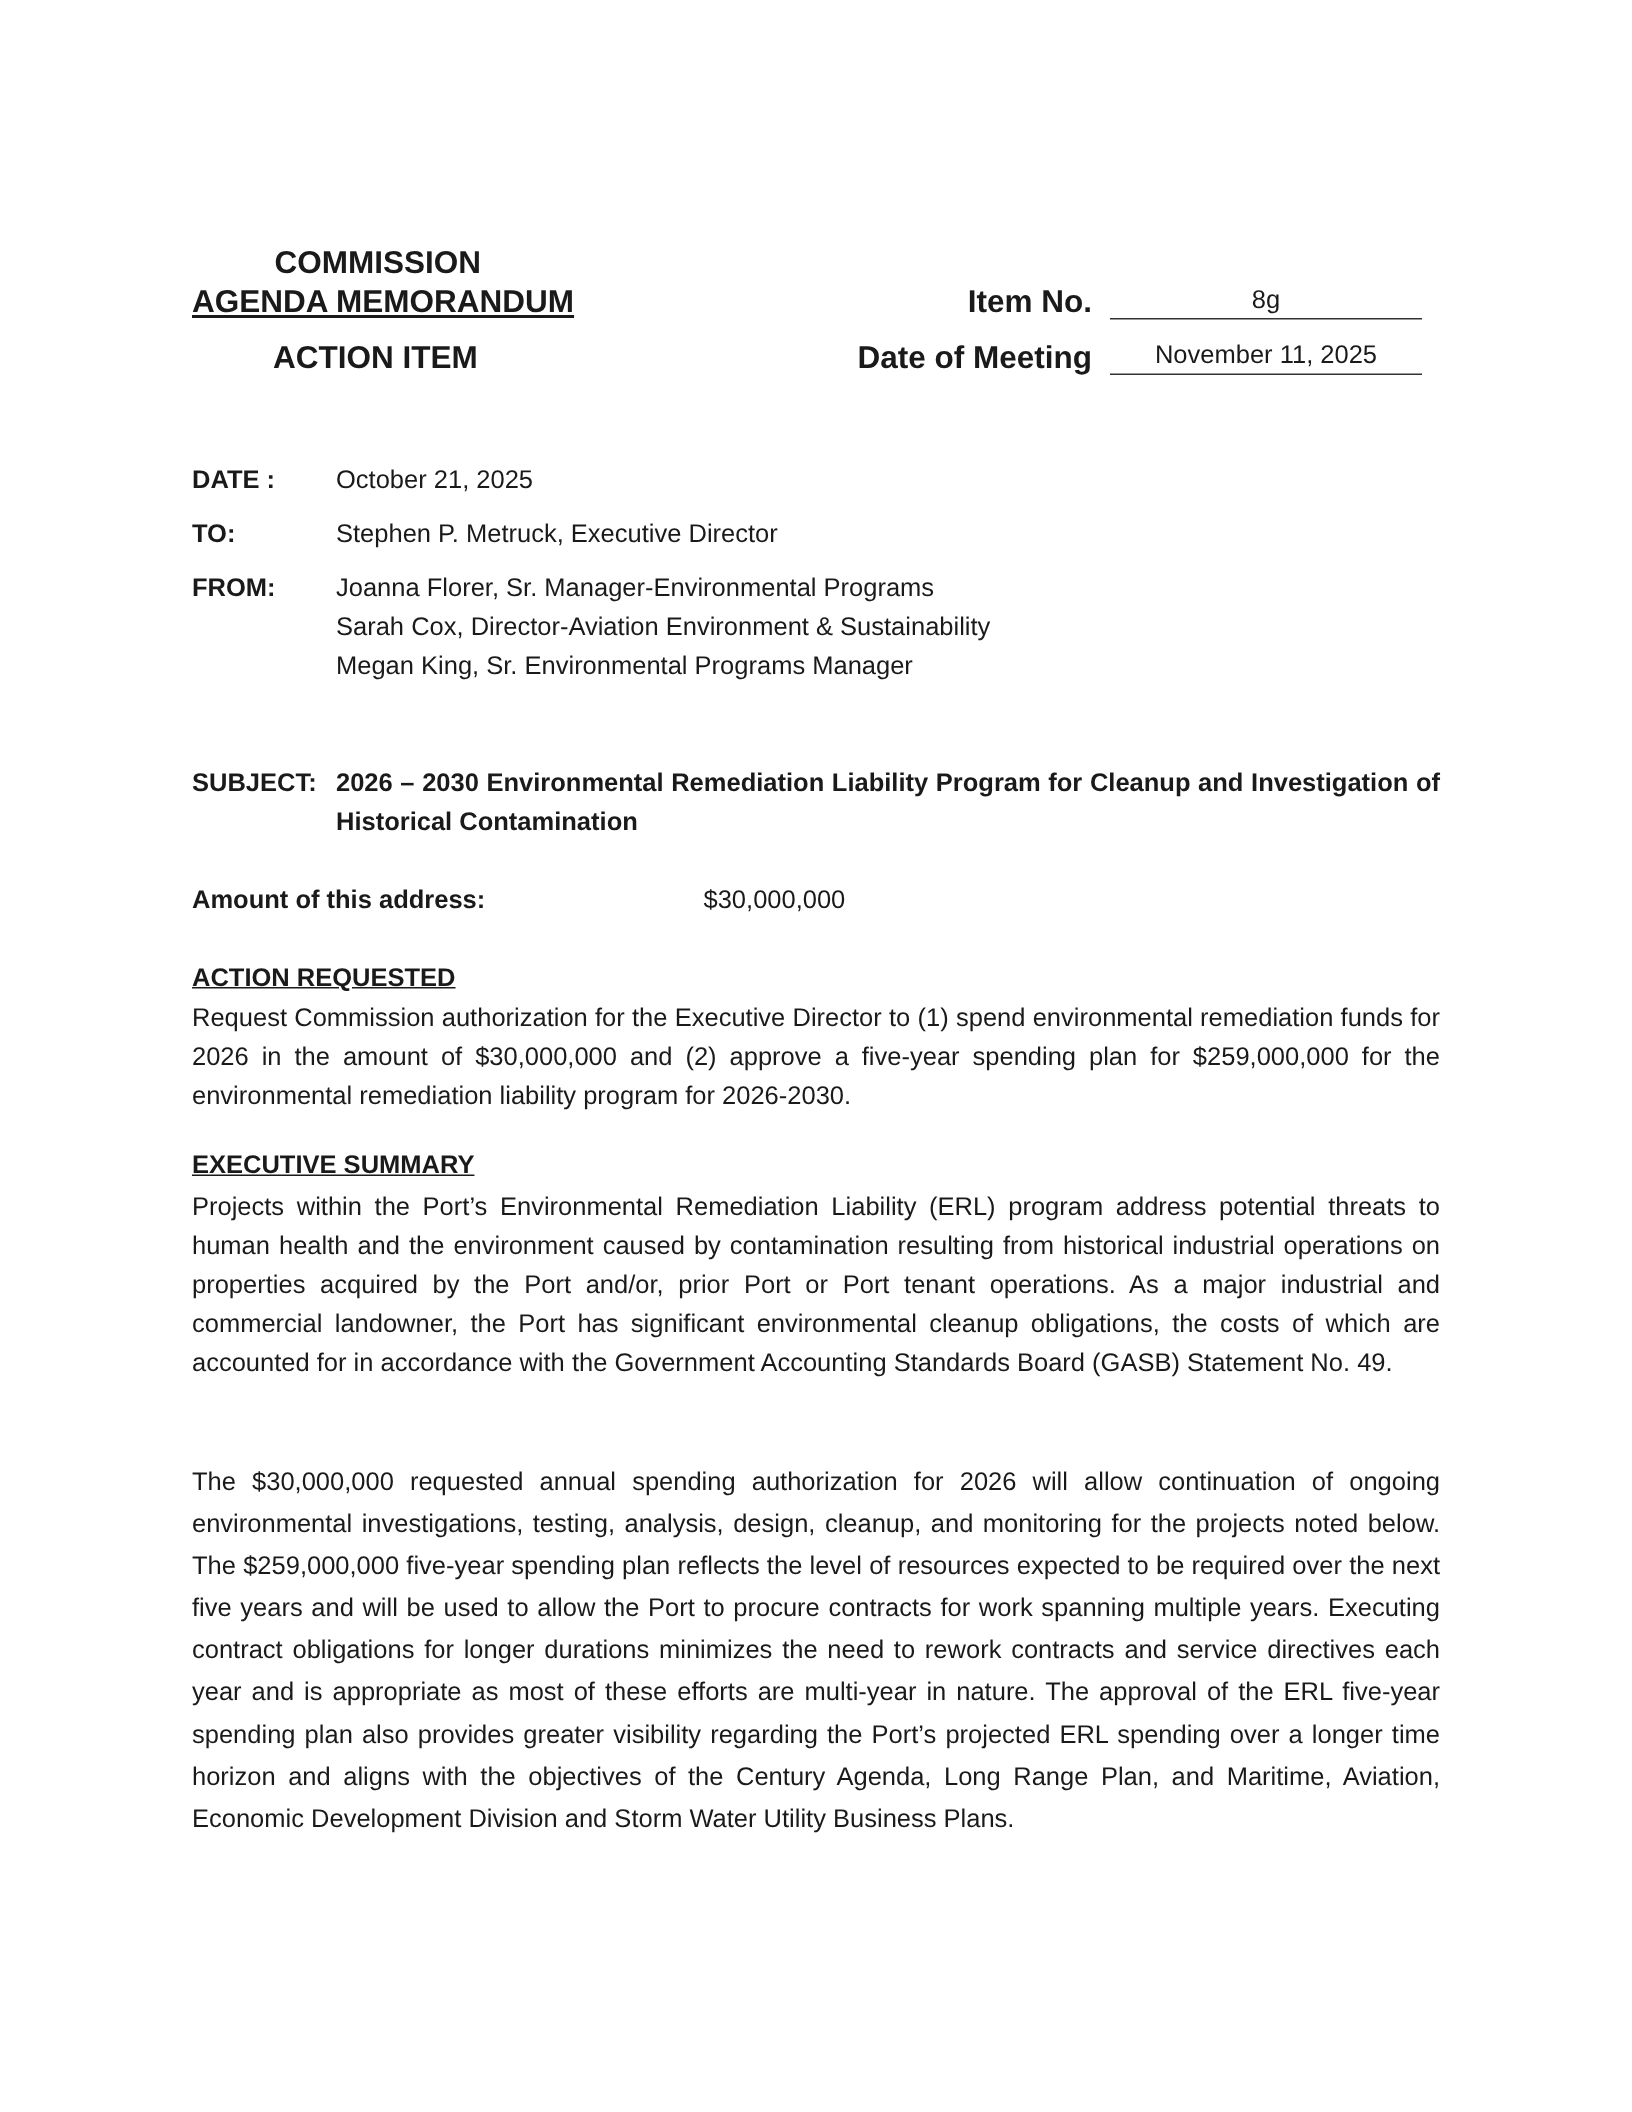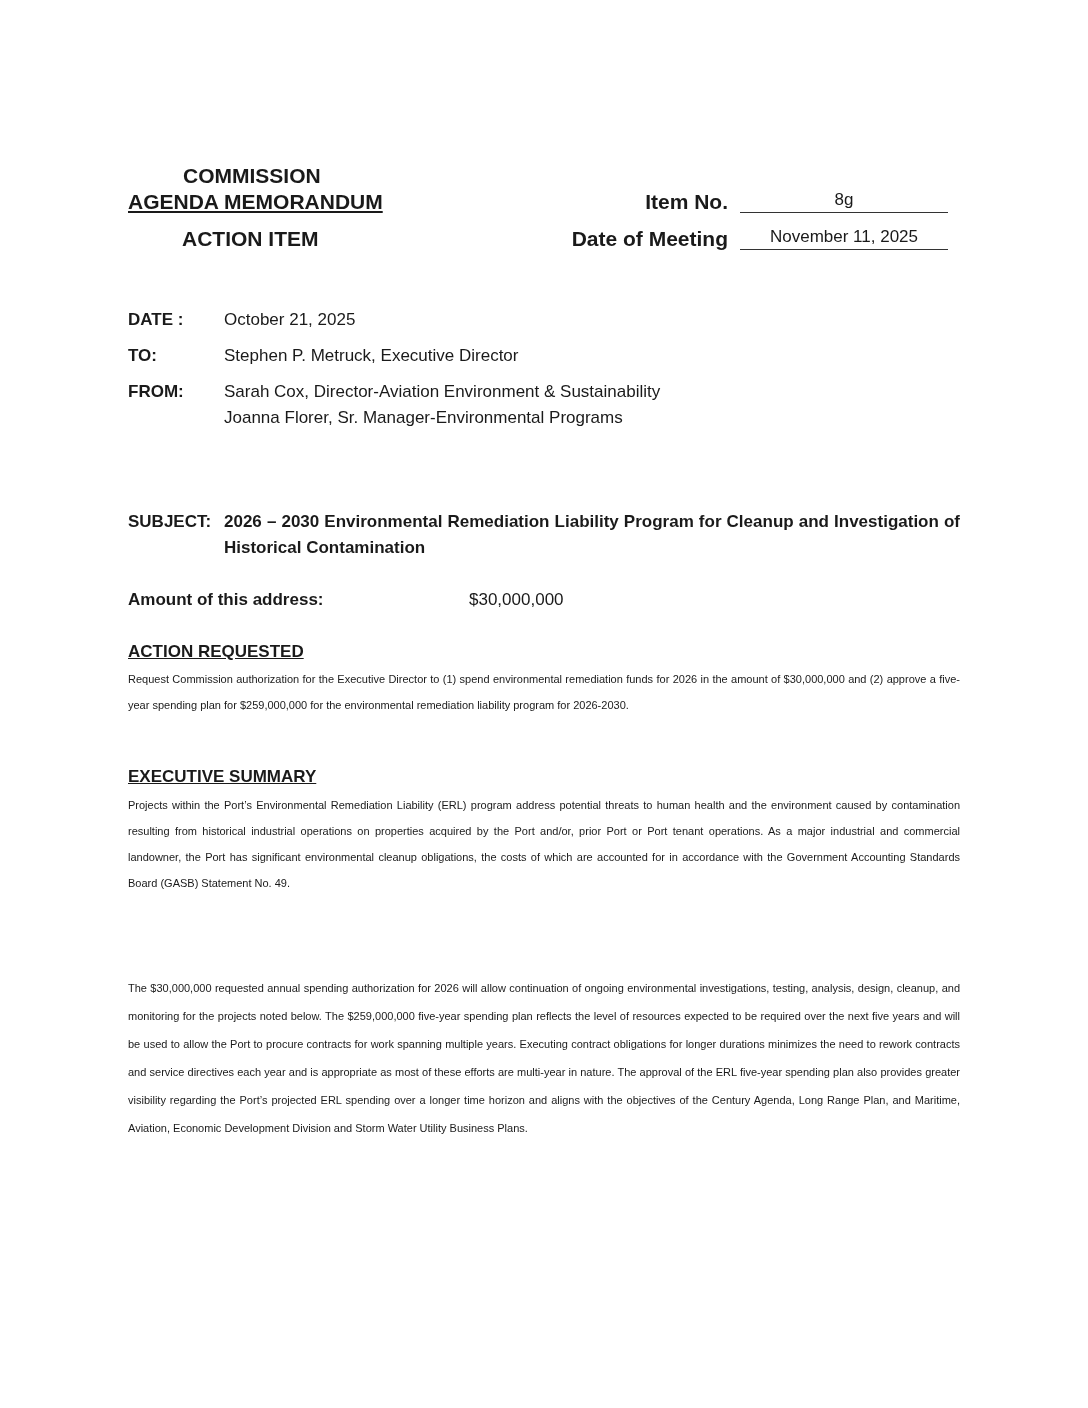--- a/index.html
+++ b/index.html
@@ -37,21 +37,21 @@
     .r-to { top: 343px; }
     .r-from { top: 379px; }
     .r-subject { top: 509px; }
     .r-subject .val { width: 736px; white-space: normal; font-weight: bold; text-align: justify; text-align-last: left; }
 
     .amount { position: absolute; top: 590px; left: 128px; font-size: 17px; }
     .amount .lbl { font-weight: bold; position: absolute; left: 0; white-space: nowrap; }
     .amount .val { position: absolute; left: 341px; white-space: nowrap; text-align: center; }
 
     .section-title { position: absolute; left: 128px; font-weight: bold; font-size: 17px; text-decoration: underline; }
-    .para { position: absolute; left: 128px; width: 832px; font-size: 11px; text-align: justify; }
+    .para { position: absolute; left: 128px; width: 832px; font-size: 17px; text-align: justify; }
     .t-action { top: 642px; }
     .p-action { top: 666px; line-height: 26px; }
     .t-exec { top: 767px; }
     .p-exec1 { top: 792px; line-height: 26px; }
     .p-exec2 { top: 974px; line-height: 28.1px; }
   </style>
 </head>
 <body>
 
 <div class="page">
@@ -70,22 +70,23 @@
     <span class="lbl">DATE :</span>
     <span class="val">October 21, 2025</span>
   </div>
   <div class="row r-to">
     <span class="lbl">TO:</span>
     <span class="val">Stephen P. Metruck, Executive Director</span>
   </div>
   <div class="row r-from">
     <span class="lbl">FROM:</span>
     <div class="val">
+      <div>Joanna Florer, Sr. Manager-Environmental Programs</div>
       <div>Sarah Cox, Director-Aviation Environment &amp; Sustainability</div>
-      <div>Joanna Florer, Sr. Manager-Environmental Programs</div>
+      <div>Megan King, Sr. Environmental Programs Manager</div>
     </div>
   </div>
   <div class="row r-subject">
     <span class="lbl">SUBJECT:</span>
     <span class="val">2026 – 2030 Environmental Remediation Liability Program for Cleanup and Investigation of Historical Contamination</span>
   </div>
 
   <div class="amount">
     <span class="lbl">Amount of this address:</span>
     <span class="val">$30,000,000</span>

